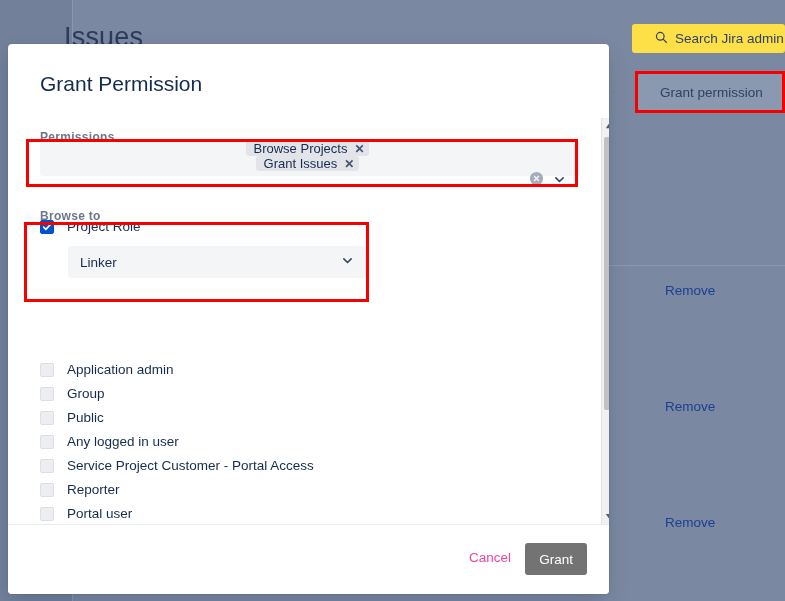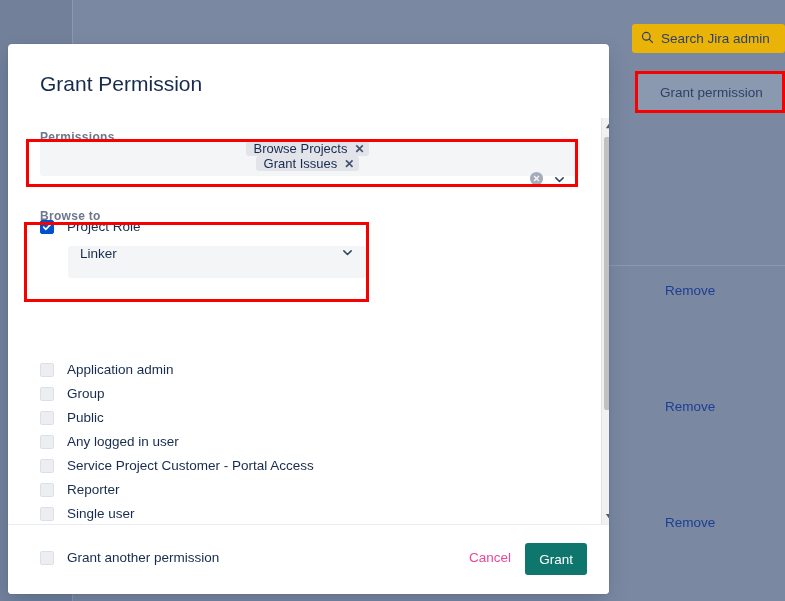--- a/index.html
+++ b/index.html
@@ -24,24 +24,24 @@
     background: #8d98ad;
   }
   #bg-page-title {
     position: absolute; left: 64px; top: 22px;
     font-size: 27px; color: #2b3c5c;
     letter-spacing: .2px;
   }
   #bg-search {
     position: absolute; left: 632px; top: 24px;
     width: 153px; height: 29px;
-    background: #eab308;
+    background: #fde047;
     border-radius: 3px;
     display: flex; align-items: center; gap: 7px;
-    padding-left: 9px;
+    padding-left: 23px;
     color: #2f4167; font-size: 13.5px;
   }
   #bg-search svg { flex: none; }
   #bg-grant-btn {
     position: absolute; left: 638px; top: 74px;
     width: 147px; height: 36px;
     background: #8b99b0;
     border-radius: 3px;
     display: flex; align-items: center; justify-content: center;
     color: #2f4167; font-size: 13.5px;
@@ -134,21 +134,21 @@
     background: #0052cc; border-color: #0052cc;
     display: flex; align-items: center; justify-content: center;
   }
 
   
   #role-select {
     position: absolute; left: 60px; top: 128px;
     width: 298px; height: 32px;
     background: #f4f5f7;
     border-radius: 3px;
-    display: flex; 
+    display: flex; align-items: center;
     padding: 0 12px;
     font-size: 13.5px; color: #172b4d;
   }
   #role-select .chev { margin-left: auto; }
 
   
   .anno { position: absolute; border: 3px solid #f60000; pointer-events: none; }
   #anno-permissions { left: 26px;  top: 139px; width: 552px; height: 48px; }
   #anno-role        { left: 24px;  top: 222px; width: 345px; height: 80px; }
   #anno-grant-btn   { left: 635px; top: 71px;  width: 150px; height: 42px; }
@@ -190,33 +190,34 @@
   }
   #cancel-button {
     position: absolute; right: 98px; top: 26px;
     font-size: 13.5px; color: #ec4899;
     background: none; border: none; padding: 0; cursor: pointer;
     font-family: inherit;
   }
   #grant-button {
     position: absolute; right: 22px; top: 19px;
     height: 32px; padding: 0 14px;
-    background: #0f766e; color: #fff;
+    background: #737373; color: #fff;
     border: none; border-radius: 3px;
     font-size: 13.5px; cursor: pointer;
     font-family: inherit;
   }
 </style>
 </head>
 <body>
 
 <div id="backdrop">
   <div id="bg-sidebar-strip"></div>
   <div id="bg-sidebar-divider"></div>
 
+  <div id="bg-page-title">Issues</div>
 
   <div id="bg-search">
     <span>
       <svg width="13" height="13" viewBox="0 0 16 16">
         <circle cx="6.5" cy="6.5" r="4.7" fill="none" stroke="#2f4167" stroke-width="1.5"></circle>
         <line x1="10" y1="10" x2="14.5" y2="14.5" stroke="#2f4167" stroke-width="1.5"></line>
       </svg>
     </span>
     <span>Search Jira admin</span>
   </div>
@@ -304,21 +305,21 @@
       <div class="cb-row" style="top:340px">
         <span class="cb"></span>
         <span>Service Project Customer - Portal Access</span>
       </div>
       <div class="cb-row" style="top:364px">
         <span class="cb"></span>
         <span>Reporter</span>
       </div>
       <div class="cb-row" style="top:388px">
         <span class="cb"></span>
-        <span>Single user</span>
+        <span>Portal user</span>
       </div>
 
     </div>
   </div>
 
   <div id="scrollbar">
     <div class="sb-arrow" id="sb-up">
       <svg width="9" height="7" viewBox="0 0 10 8">
           <path d="M5 1 L9.2 7 L0.8 7 Z" fill="#505a6b"></path>
         </svg>
@@ -326,24 +327,20 @@
     <div id="sb-thumb"></div>
     <div class="sb-arrow" id="sb-down">
       <svg width="9" height="7" viewBox="0 0 10 8">
           <path d="M5 7 L0.8 1 L9.2 1 Z" fill="#505a6b"></path>
         </svg>
     </div>
   </div>
 
   <div id="footer">
     <div id="footer-sep"></div>
-    <div id="grant-another">
-      <span class="cb"></span>
-      <span>Grant another permission</span>
-    </div>
     <button id="cancel-button">Cancel</button>
     <button id="grant-button">Grant</button>
   </div>
 
 </div>
 
 <div class="anno" id="anno-permissions"></div>
 <div class="anno" id="anno-role"></div>
 <div class="anno" id="anno-grant-btn"></div>
 

